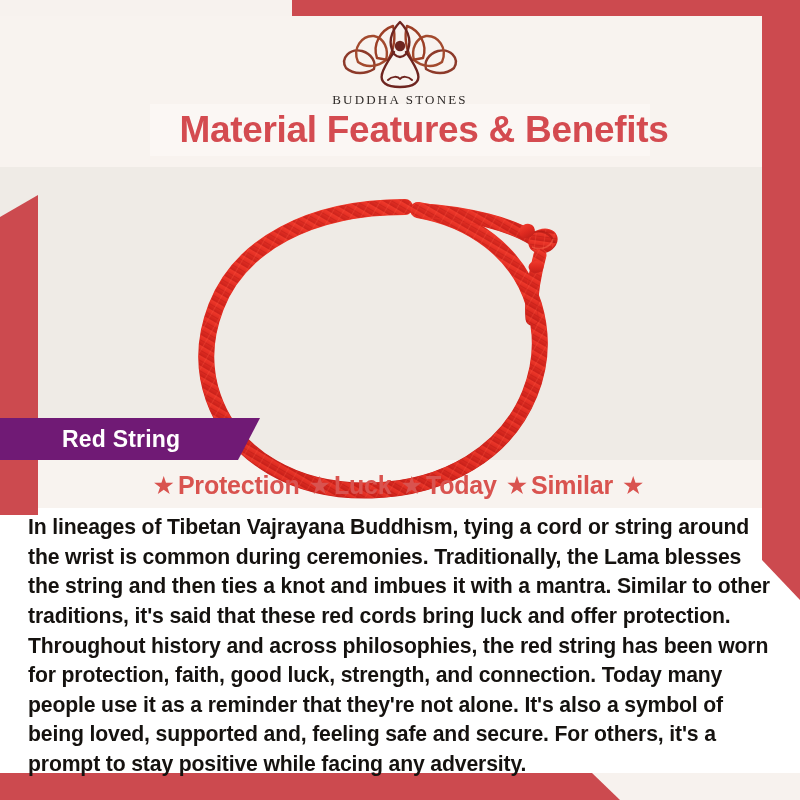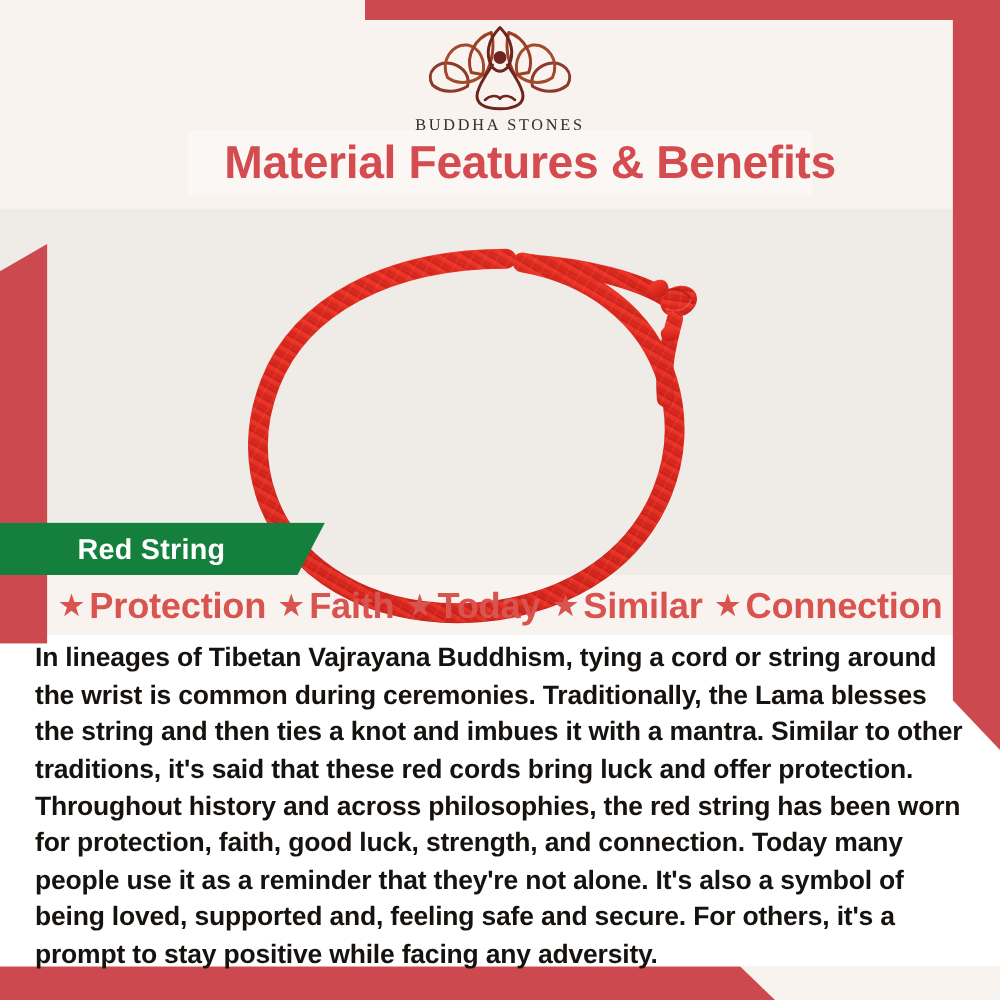--- a/index.html
+++ b/index.html
@@ -135,21 +135,21 @@
     position: absolute;
     left: 0; top: 167px;
     width: 800px; height: 341px;
   }
 
   
   .ribbon {
     position: absolute;
     left: 0; top: 418px;
     width: 260px; height: 42px;
-    background: #15803d;
+    background: #701a75;
     clip-path: polygon(0 0, 260px 0, 238px 42px, 0 42px);
     display: flex;
     align-items: center;
   }
   .ribbon-text {
     margin-left: 62px;
     font-size: 23px;
     font-weight: bold;
     color: #ffffff;
     letter-spacing: 0.2px;
@@ -170,21 +170,21 @@
     white-space: nowrap;
   }
   .benefit + .benefit { margin-left: 9px; }
   .benefit-star {
     font-size: 25px;
     color: #d9534f;
     line-height: 1;
     margin-right: 3px;
   }
   .benefit-label {
-    font-size: 29px;
+    font-size: 25px;
     font-weight: bold;
     color: #d9534f;
     letter-spacing: -0.2px;
   }
 
   
   .body-copy {
     position: absolute;
     left: 28px; top: 491px;
     width: 748px;
@@ -294,31 +294,30 @@
     <span class="ribbon-text">Red String</span>
   </div>
 
   <div class="benefits">
     <div class="benefit">
       <span class="benefit-star">★</span>
       <span class="benefit-label">Protection</span>
     </div>
     <div class="benefit">
       <span class="benefit-star">★</span>
-      <span class="benefit-label">Faith</span>
+      <span class="benefit-label">Luck</span>
     </div>
     <div class="benefit">
       <span class="benefit-star">★</span>
       <span class="benefit-label">Today</span>
     </div>
     <div class="benefit">
       <span class="benefit-star">★</span>
       <span class="benefit-label">Similar</span>
     </div>
     <div class="benefit">
       <span class="benefit-star">★</span>
-      <span class="benefit-label">Connection</span>
     </div>
   </div>
 
   <p class="body-copy">In lineages of Tibetan Vajrayana Buddhism, tying a cord or string around the wrist is common during ceremonies. Traditionally, the Lama blesses the string and then ties a knot and imbues it with a mantra. Similar to other traditions, it's said that these red cords bring luck and offer protection. Throughout history and across philosophies, the red string has been worn for protection, faith, good luck, strength, and connection. Today many people use it as a reminder that they're not alone. It's also a symbol of being loved, supported and, feeling safe and secure. For others, it's a prompt to stay positive while facing any adversity.</p>
 
 </div>
 
 </body></html>

